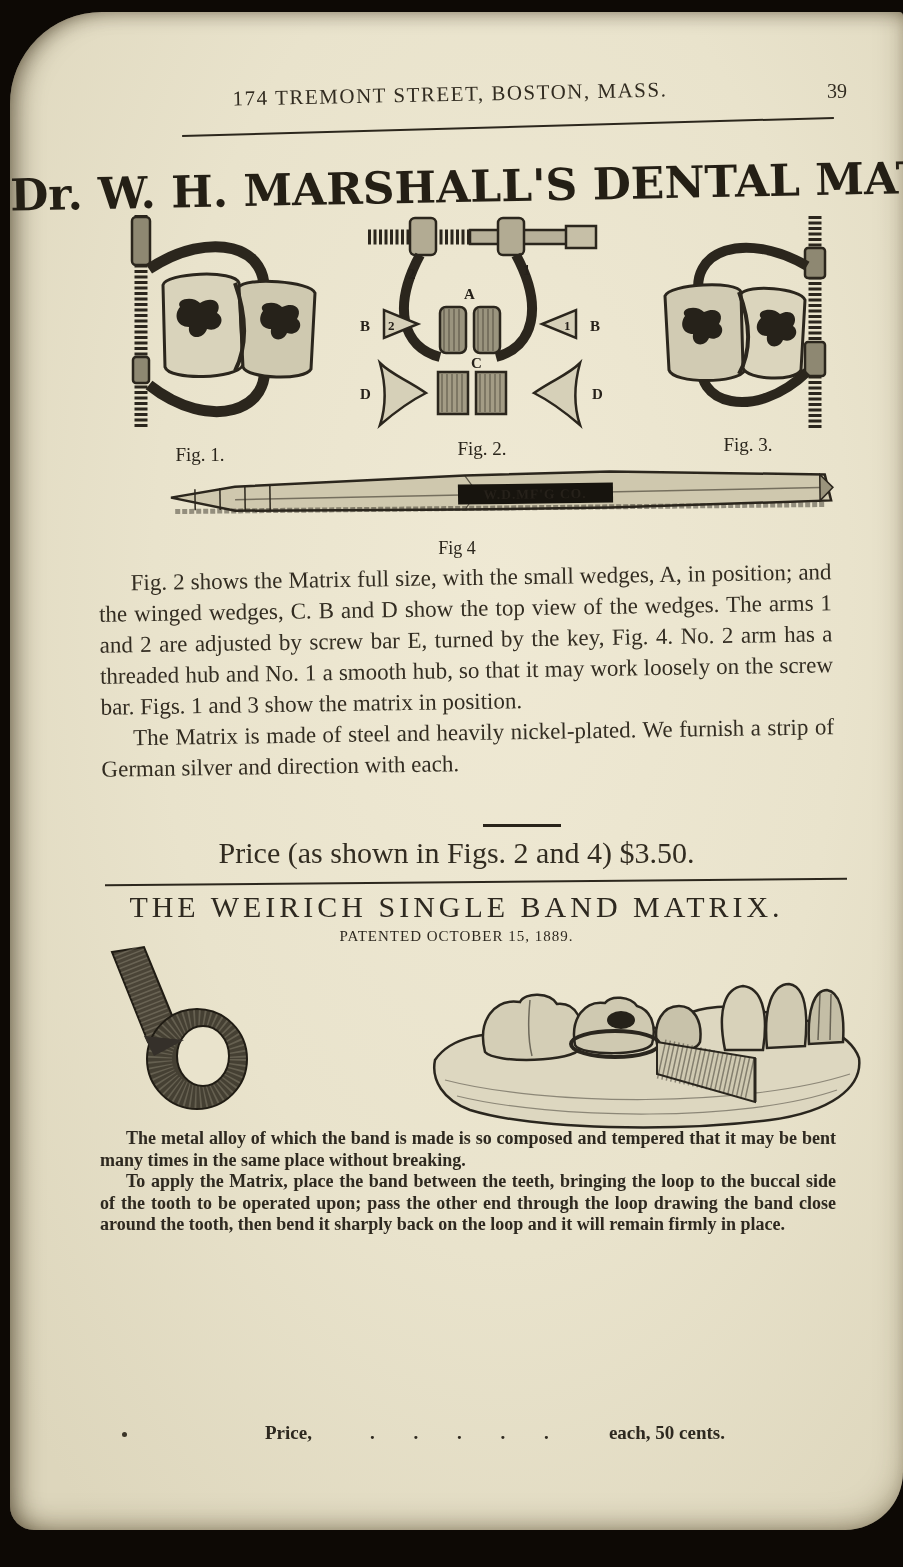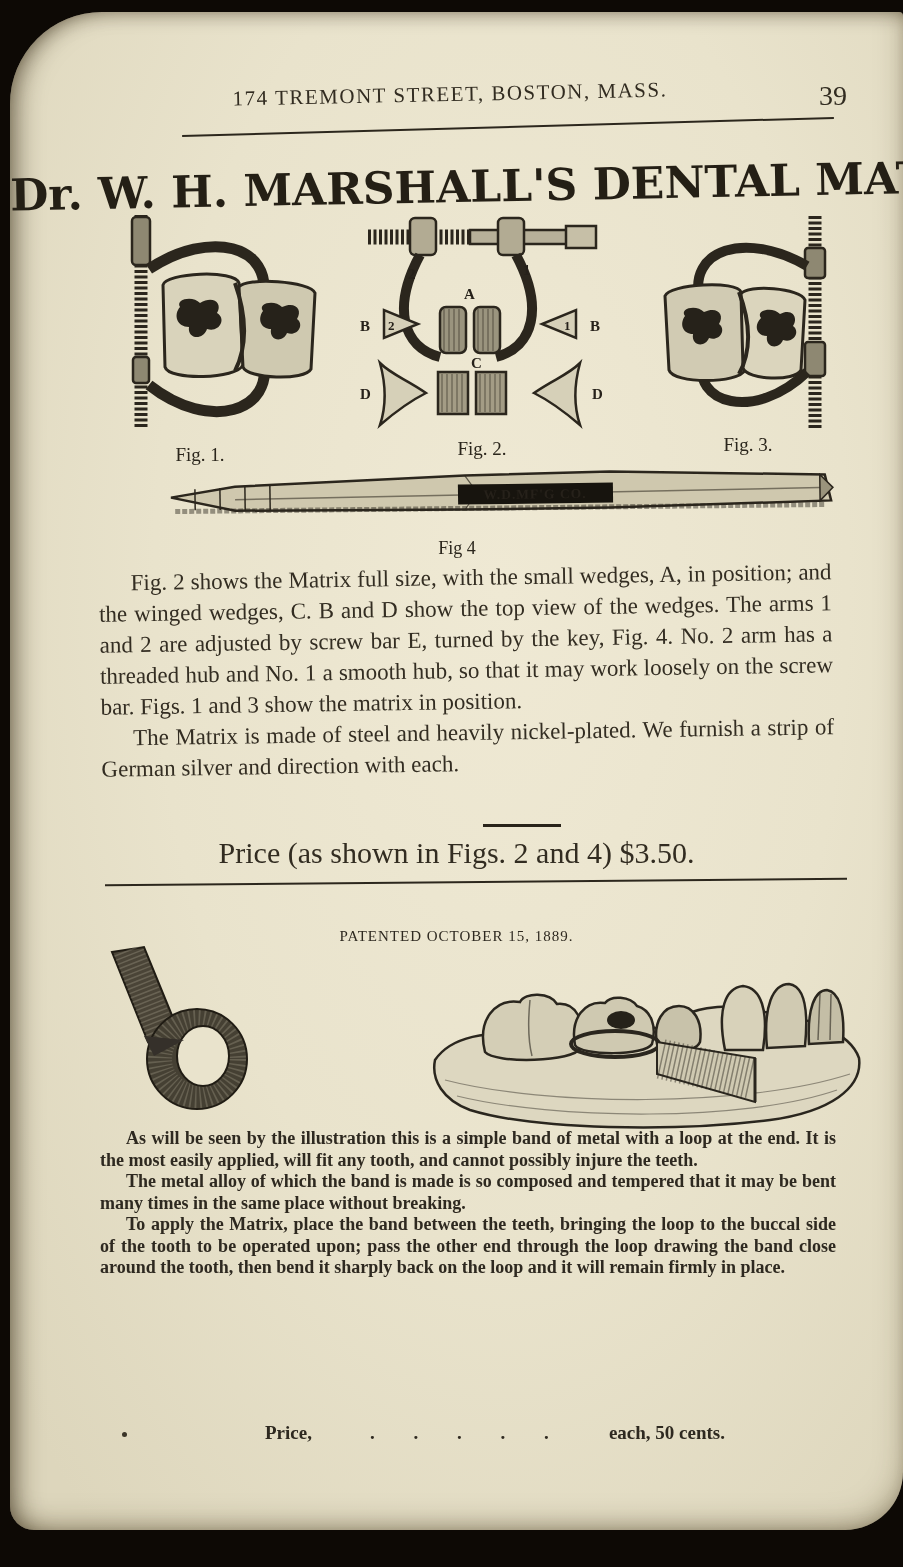--- a/index.html
+++ b/index.html
@@ -9,21 +9,21 @@
     font-family:"Liberation Serif", serif;color:#2a251c;
   }
   .paper{
     position:absolute;left:10px;top:12px;width:893px;height:1518px;
     background:radial-gradient(ellipse at 55% 38%, #efe9d4 0%, #e9e3cc 50%, #ddd6bc 92%);
     border-radius:92px 4px 58px 24px;
     box-shadow:inset 16px 0 28px -12px rgba(40,28,8,.6), inset -6px -12px 34px -16px rgba(60,45,15,.55), inset 0 10px 22px -14px rgba(40,28,8,.5);
   }
   .header-address{position:absolute;top:70px;left:140px;width:600px;text-align:center;
     font-size:21px;letter-spacing:1.5px;transform:rotate(-1.2deg);color:#322c21;}
-  .page-number{position:absolute;top:68px;right:56px;font-size:28px;color:#322c21;}
+  .page-number{position:absolute;top:68px;right:56px;font-size:20px;color:#322c21;}
   .head-rule{position:absolute;top:114px;left:172px;width:652px;height:2px;background:#2c271d;transform:rotate(-1.6deg);}
   .main-title{position:absolute;top:120px;left:0;width:100%;text-align:center;white-space:nowrap;
     font-family:"DejaVu Serif", serif;font-weight:bold;font-size:44px;letter-spacing:0;
     transform:rotate(-1.1deg);color:#241f15;}
   .fig{position:absolute;}
   .fig-caption{position:absolute;font-size:19px;font-weight:normal;text-align:center;width:120px;color:#2b261c;}
   .m-paras{position:absolute;top:550px;left:90px;width:733px;font-size:23px;line-height:31px;
     text-align:justify;transform:rotate(-0.9deg);color:#332d22;}
   .m-paras p{margin:0;text-indent:32px;}
   .short-rule{position:absolute;top:812px;left:473px;width:78px;height:3px;background:#29241a;}
@@ -141,20 +141,21 @@
   <div class="m-paras">
     <p>Fig. 2 shows the Matrix full size, with the small wedges, A, in position; and the winged wedges, C.  B and D show the top view of the wedges.  The arms 1 and 2 are adjusted by screw bar E, turned by the key, Fig. 4.  No. 2 arm has a threaded hub and No. 1 a smooth hub, so that it may work loosely on the screw bar.  Figs. 1 and 3 show the matrix in position.</p>
     <p>The Matrix is made of steel and heavily nickel-plated.  We furnish a strip of German silver and direction with each.</p>
   </div>
 
   <div class="short-rule"></div>
   <div class="price1">Price (as shown in Figs. 2 and 4)  $3.50.</div>
 
   <div class="section-rule"></div>
 
+  <div class="w-title">THE WEIRICH SINGLE BAND MATRIX.</div>
   <div class="w-sub">PATENTED OCTOBER 15, 1889.</div>
 
   <div class="fig" style="left:72px;top:932px;">
     <svg width="215" height="185" viewBox="0 0 215 185">
       <polygon points="30,8 62,3 96,86 66,98" fill="#4a4437" stroke="#201c14" stroke-width="2"></polygon>
       <line x1="46" y1="6" x2="80" y2="92" stroke="#d9d3bb" stroke-width="30" stroke-dasharray="1.5 3" opacity="0.22"></line>
       <circle cx="115" cy="115" r="50" fill="#454033" stroke="#201c14" stroke-width="2"></circle>
       <circle cx="115" cy="115" r="37" fill="none" stroke="#d9d3bb" stroke-width="24" stroke-dasharray="1.5 3" opacity="0.22"></circle>
       <ellipse cx="121" cy="112" rx="26" ry="30" fill="#e9e3cc" stroke="#201c14" stroke-width="2"></ellipse>
       <polygon points="62,92 102,96 72,112" fill="#35302a"></polygon>
@@ -177,21 +178,20 @@
       <line x1="395" y1="54" x2="393" y2="100" stroke="#2a261e" stroke-width="1.5" opacity="0.6"></line>
       <line x1="406" y1="54" x2="405" y2="100" stroke="#2a261e" stroke-width="1.5" opacity="0.6"></line>
       <ellipse cx="190" cy="104" rx="44" ry="13" fill="none" stroke="#2a261e" stroke-width="4"></ellipse>
       <polygon points="232,102 330,118 330,162 232,134" fill="#cfc9b1" stroke="#2a261e" stroke-width="2"></polygon>
       <line x1="236" y1="119" x2="328" y2="139" stroke="#2a261e" stroke-width="40" stroke-dasharray="1.5 3" opacity="0.45"></line>
       <line x1="330" y1="118" x2="330" y2="162" stroke="#2a261e" stroke-width="3"></line>
     </svg>
   </div>
 
   <div class="w-paras">
-    <p>As will be seen by the illustration this is a simple band of metal with a loop at the end.  It is the most easily applied, will fit any tooth, and cannot possibly injure the teeth.</p>
     <p>The metal alloy of which the band is made is so composed and tempered that it may be bent many times in the same place without breaking.</p>
     <p>To apply the Matrix, place the band between the teeth, bringing the loop to the buccal side of the tooth to be operated upon; pass the other end through the loop drawing the band close around the tooth, then bend it sharply back on the loop and it will remain firmly in place.</p>
   </div>
 
   <div class="price2">
     <span>Price,</span>
     <span class="dots">. . . . .</span>
     <span>each, 50 cents.</span>
   </div>
 

